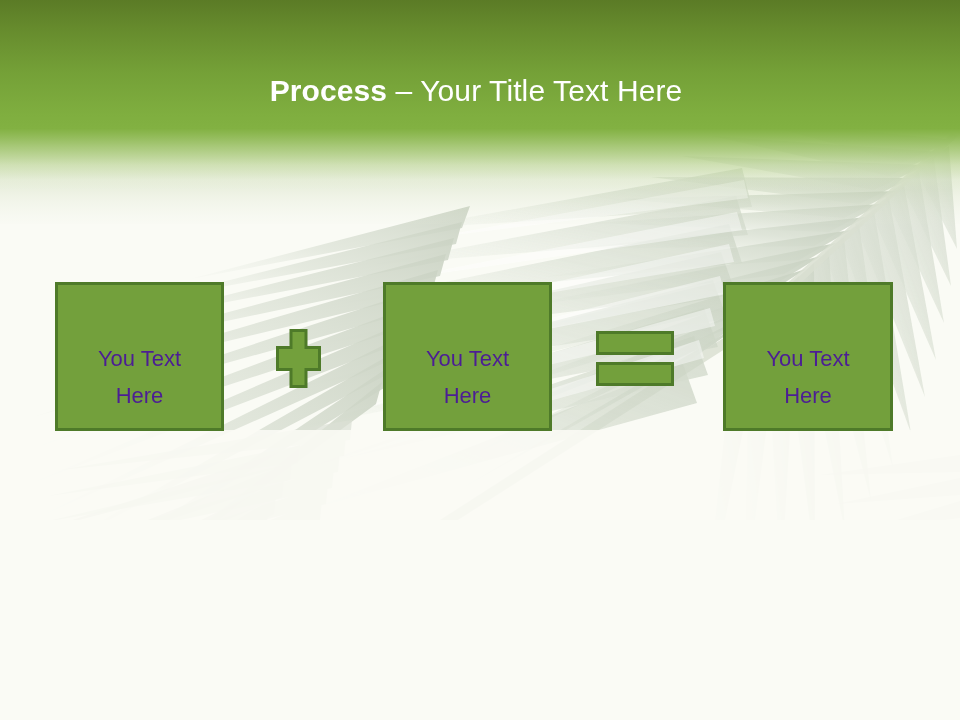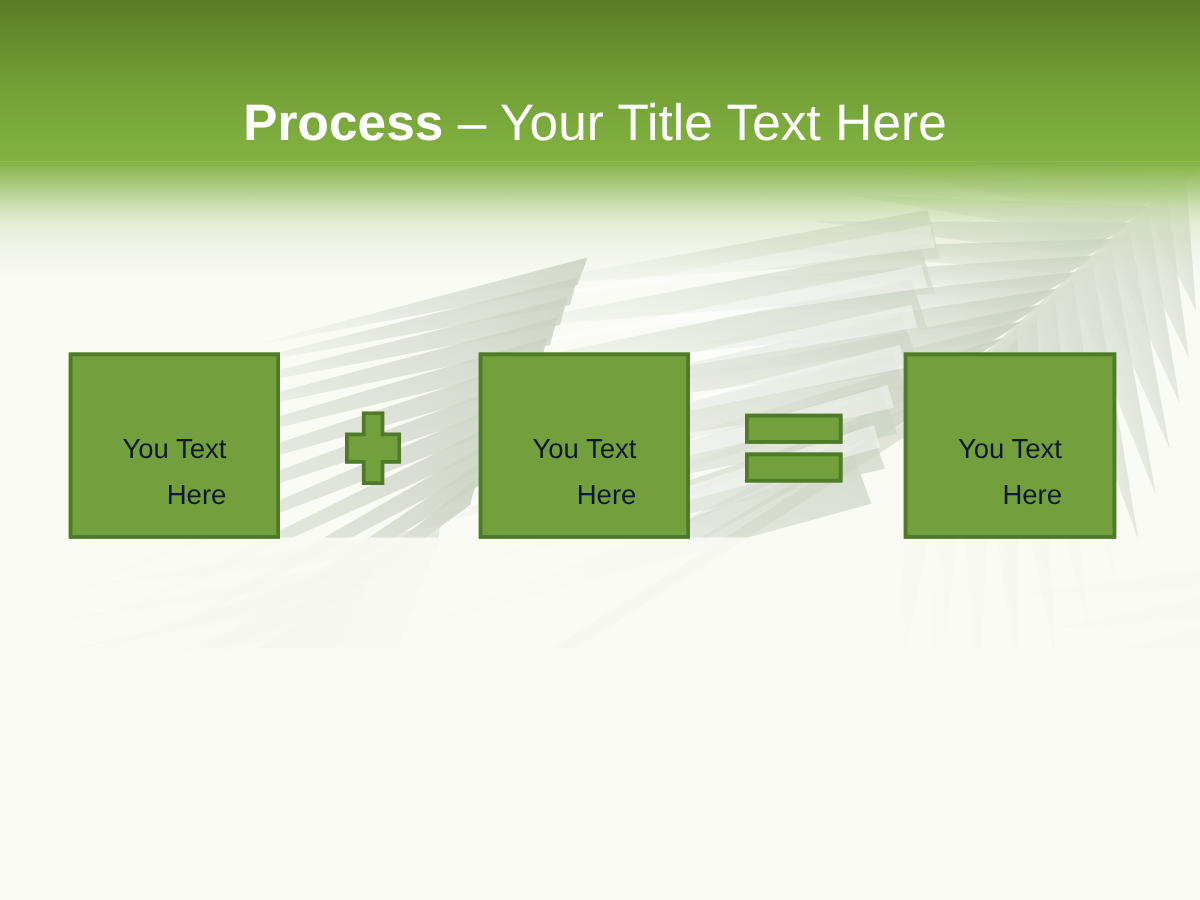--- a/index.html
+++ b/index.html
@@ -52,45 +52,45 @@
         rgba(250,251,245,0.0) 100%);
     z-index: 3;
   }
   .slide-title {
     position: absolute;
     left: 0;
     top: 51px;
     width: 952px;
     text-align: center;
     color: #FFFFFF;
-    font-size: 41px;
+    font-size: 30px;
     letter-spacing: 0.1px;
     line-height: 40px;
     white-space: nowrap;
     z-index: 4;
   }
   .slide-title .t-bold { font-weight: 700; }
   .slide-title .t-reg  { font-weight: 400; }
 
   
   .pbox {
     position: absolute;
     background: #73A03C;
     border: 3px solid #4E7A29;
     box-sizing: border-box;
     display: flex;
     align-items: center;
     justify-content: center;
     z-index: 5;
   }
   .pbox-label {
-    color: #0f172a;
+    color: #4c1d95;
     font-size: 22px;
     line-height: 37px;
-    text-align: right;
+    text-align: center;
     font-weight: 400;
     white-space: pre-line;
     margin-top: 40px;
   }
   #box-1 { left: 55px;  top: 282px; width: 169px; height: 149px; }
   #box-2 { left: 383px; top: 282px; width: 169px; height: 149px; }
   #box-3 { left: 723px; top: 282px; width: 170px; height: 149px; }
 
   
   .plus-op {

